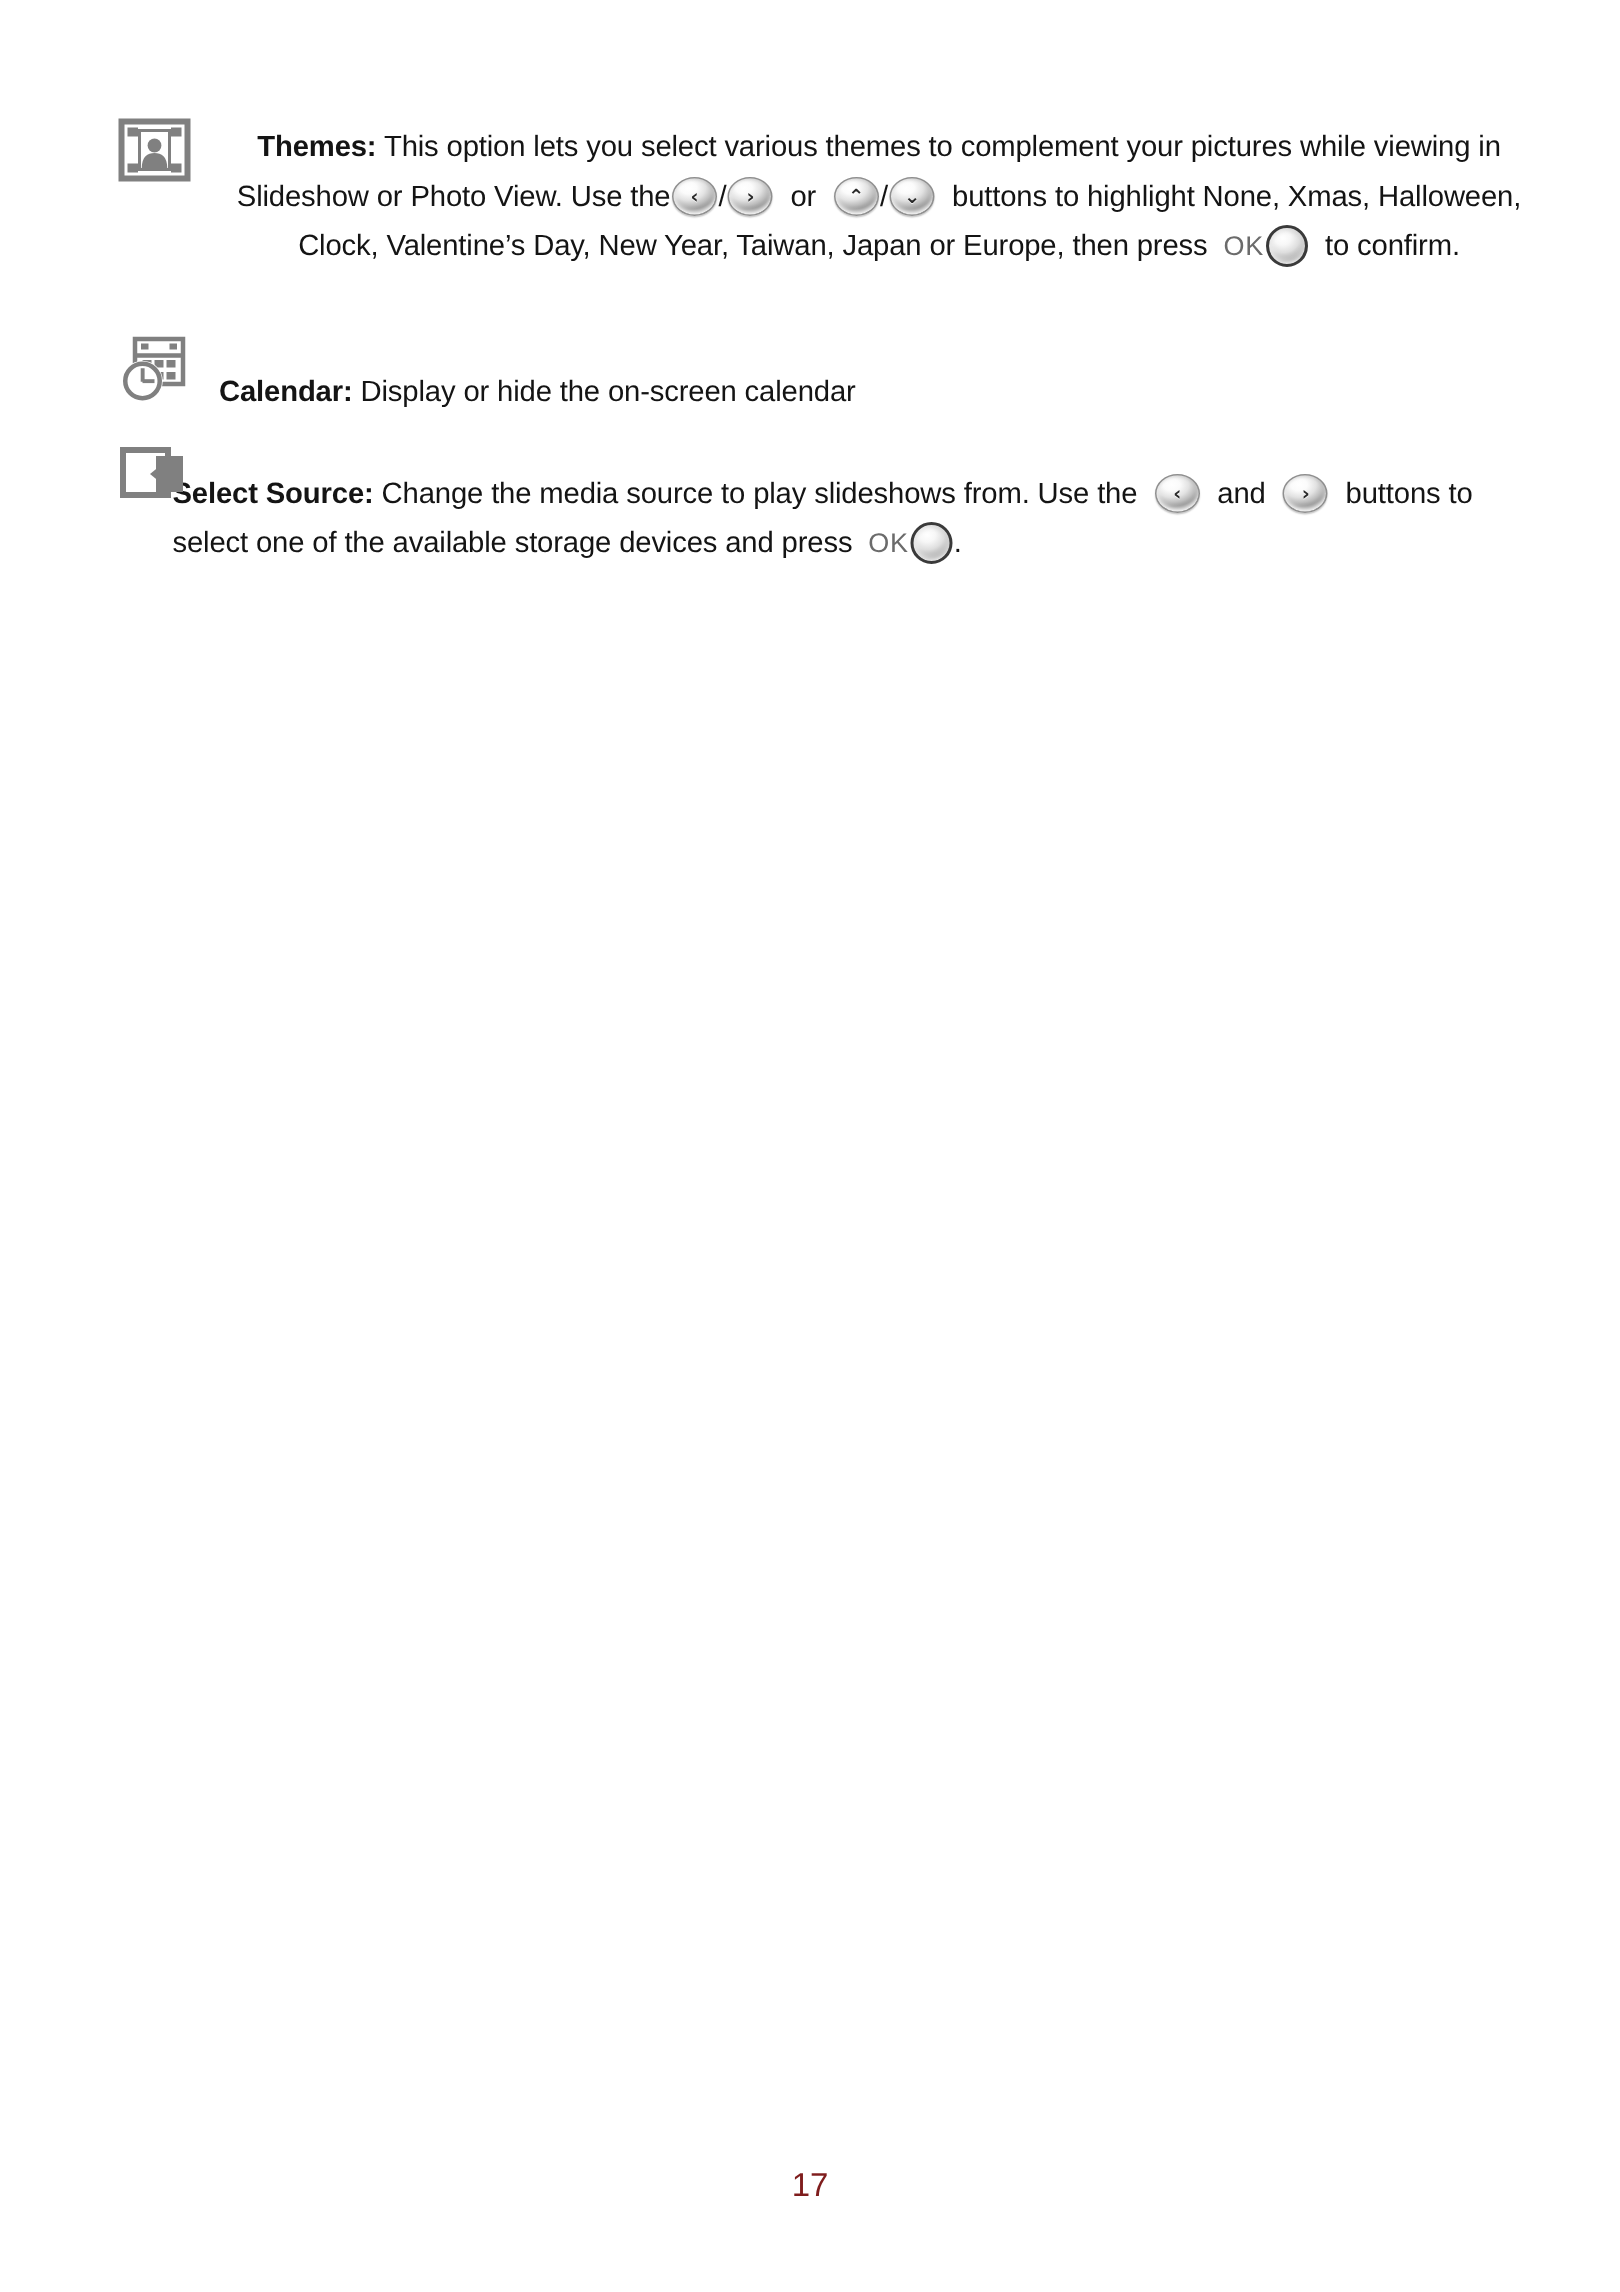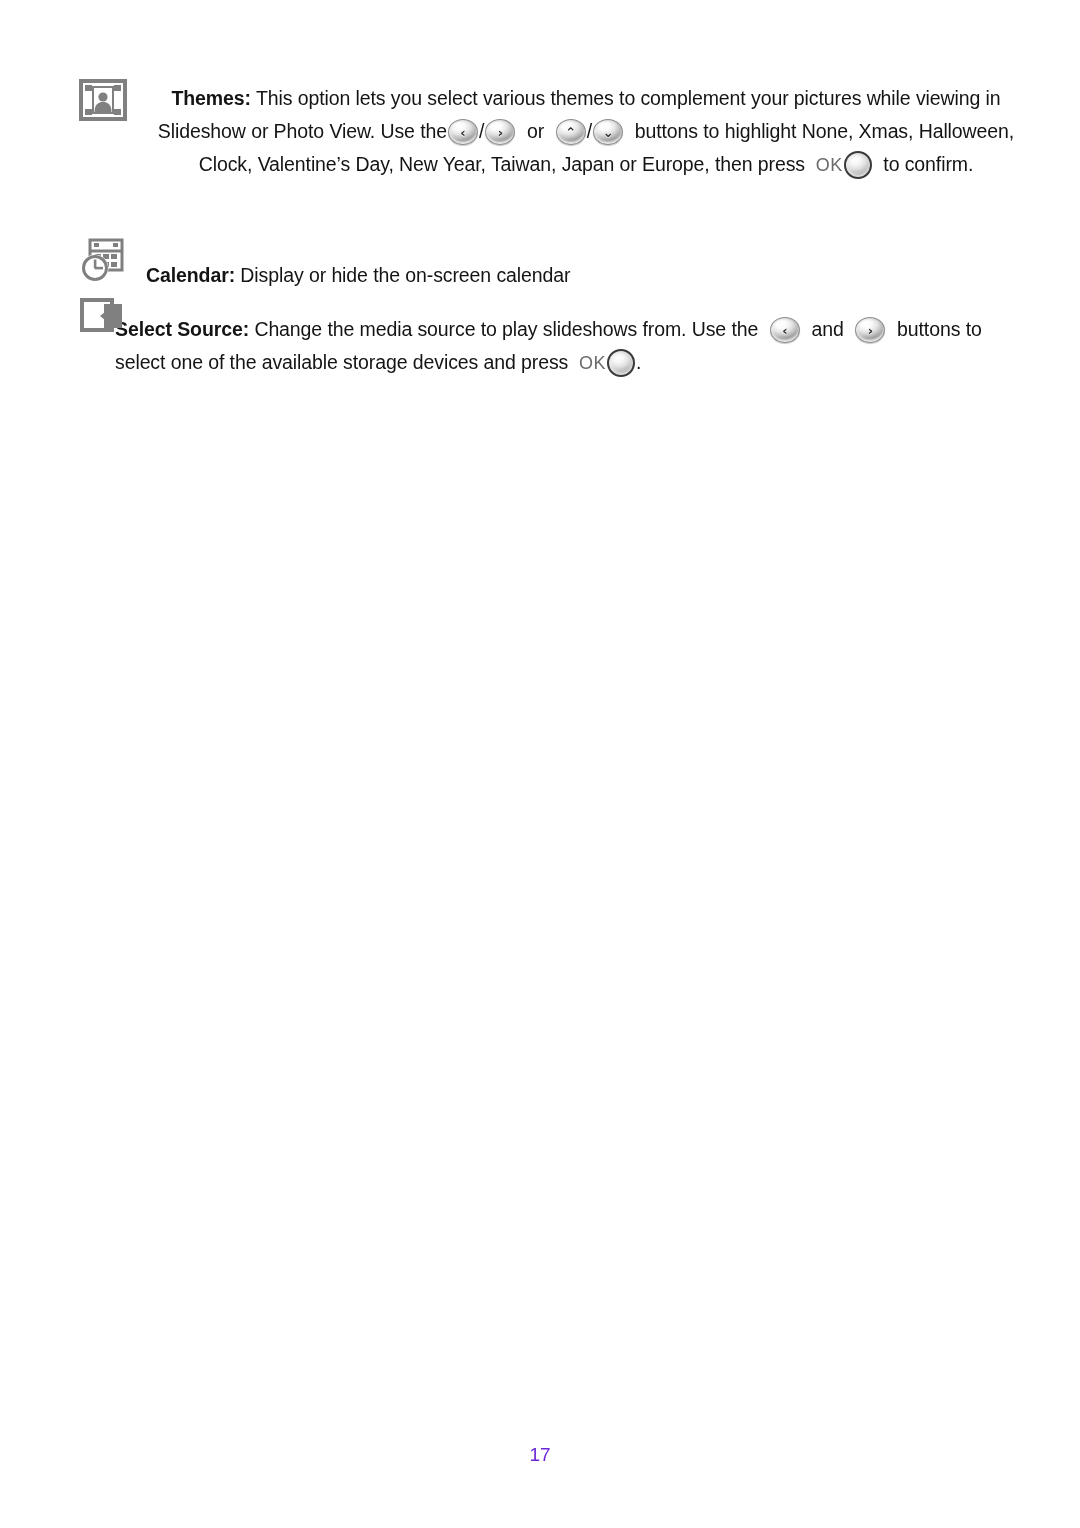--- a/index.html
+++ b/index.html
@@ -39,21 +39,21 @@
     font-size: 19.5px;
     line-height: 33px;
     color: #141414;
     letter-spacing: -0.1px;
   }
   .entry .body b {
     font-weight: bold;
   }
 
   #entry-themes        { top: 78px; text-align: center; }
-  #entry-calendar      { top: 236px; }
+  #entry-calendar      { top: 222px; }
   #entry-select-source { top: 296px; }
 
   
   #entry-themes .body        { padding-top: 4px; }
   #entry-calendar .body      { padding-top: 23px; }
   #entry-select-source .body { padding-top: 17px; margin-left: 37px; }
 
   
   .ic { display: block; }
 
@@ -110,22 +110,22 @@
   }
   .sep { color: #141414; }
 
   
   .page-number {
     position: absolute;
     top: 1444px;
     left: 0;
     width: 1080px;
     text-align: center;
-    font-size: 19px;
-    color: #6d28d9;
+    font-size: 22px;
+    color: #7f1d1d;
     font-family: "Liberation Sans", sans-serif;
   }
 </style>
 </head>
 <body>
 
 <div class="page">
 
   <div class="entry" id="entry-themes">
     <div class="icon-slot">

